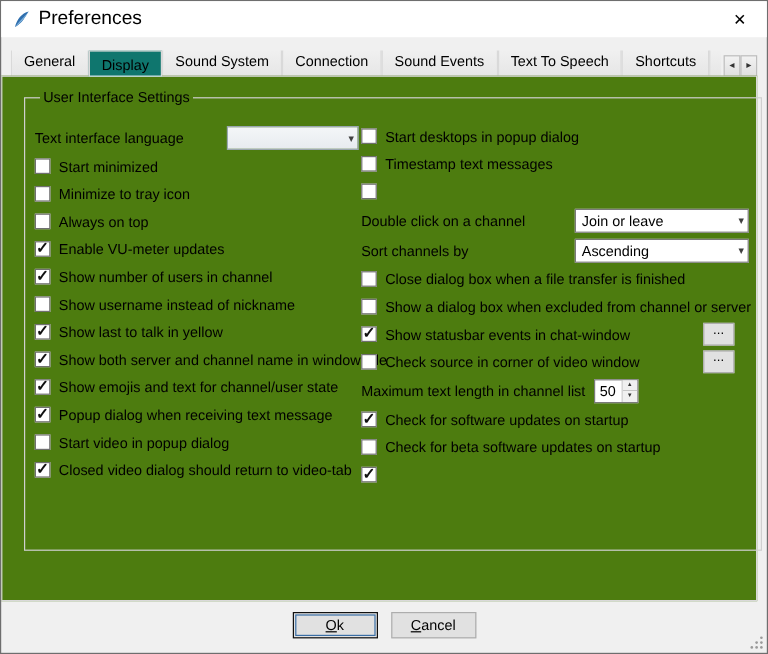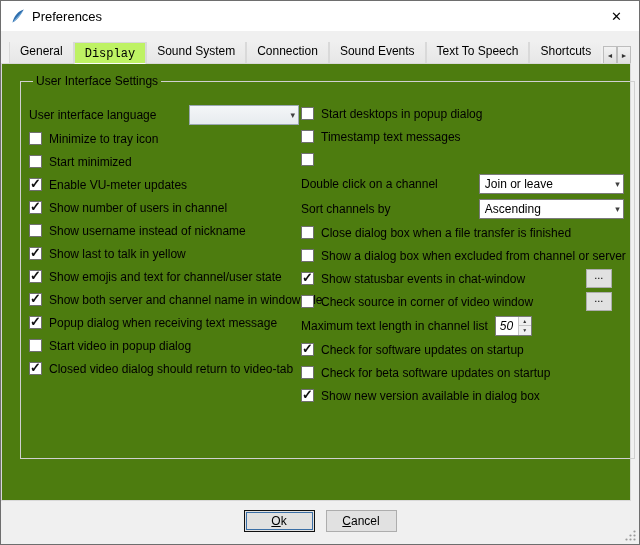--- a/index.html
+++ b/index.html
@@ -16,43 +16,43 @@
     border: 1px solid #6e6e6e;
     background: #f0f0f0;
   }
   
   .titlebar {
     position: absolute; top: 0; left: 0; right: 0; height: 30px;
     background: #ffffff;
     display: flex; align-items: center;
   }
   .app-icon { width: 16px; height: 16px; margin: 0 6px 0 9px; display: inline-flex; }
-  .title-text { font-size: 13px; color: #000; }
+  .title-text { font-size: 16px; color: #000; }
   .close-btn {
     margin-left: auto; width: 45px; height: 30px;
     display: flex; align-items: center; justify-content: center;
     font-size: 13px; color: #000; cursor: default;
   }
   
   .tabbar {
     position: absolute; top: 44px; left: 8px; right: 8px; height: 19px;
     display: flex; align-items: flex-end;
   }
   .tabs { display: flex; align-items: flex-end; overflow: hidden; flex: 1; height: 22px; }
   .tab {
     height: 28px; padding: 2px 10px 2px 10px;
     background: linear-gradient(#f2f2f2, #e6e6e6);
     border: 1px solid #d9d9d9; border-bottom: none;
     margin-right: 0px; white-space: nowrap;
     display: flex; align-items: center;
   }
   .tab.on {
-    height: 22px; background: #bef264;
+    height: 22px; background: #0f766e;
     border: 1px solid #d9d9d9; border-bottom: 1px solid #fcfcfc;
-    position: relative; z-index: 2; padding-top: 3px; font-family: Liberation Mono, monospace;
+    position: relative; z-index: 2; padding-top: 3px;
   }
   .tab-scrollers { display: flex; height: 18px; margin-left: 2px; }
   .tab-scroller {
     width: 14px; height: 18px; font-size: 7px; color: #333;
     background: linear-gradient(#f2f2f2, #e0e0e0);
     border: 1px solid #bdbdbd;
     display: flex; align-items: center; justify-content: center;
   }
   
   .pane {
@@ -92,21 +92,21 @@
   .combo.rcombo { width: 145px; margin-left: auto; margin-right: 2px; }
   
   .dots-btn {
     width: 26px; height: 19px; background: #e1e1e1; border: 1px solid #adadad;
     font-size: 11px; line-height: 10px; text-align: center;
     display: flex; align-items: flex-start; justify-content: center;
     margin-left: auto; margin-right: 14px;
   }
   
   .spin { display: flex; height: 20px; border: 1px solid #7a7a7a; background: #fff; margin-left: 7px; }
-  .spin-val { width: 22px; padding-left: 4px; display: flex; align-items: center; font-style: italic; }
+  .spin-val { width: 22px; padding-left: 4px; display: flex; align-items: center; }
   .spin-arrows { width: 13px; display: flex; flex-direction: column; border-left: 1px solid #c5c5c5; }
   .spin-arrows div {
     flex: 1; font-size: 5px; color: #333; background: #f0f0f0;
     display: flex; align-items: center; justify-content: center;
   }
   .spin-arrows div:first-child { border-bottom: 1px solid #c5c5c5; }
   
   .buttonbar {
     position: absolute; left: 0; right: 0; bottom: 12px; height: 22px;
     display: flex; justify-content: center; gap: 11px;
@@ -178,38 +178,42 @@
     </div>
   </div>
 
   <div class="pane">
     <fieldset class="groupbox">
       <legend>User Interface Settings</legend>
       <div class="columns">
 
         <div class="col-left">
           <div class="row row-tall">
-            <span class="lang-label">User interface language</span>
+            <span class="lang-label">Text interface language</span>
             <div class="combo lang">
               <span></span>
               <span class="combo-arrow">▾</span>
             </div>
           </div>
           <div>
 
               <div class="row">
                 <span class="cb"></span>
+                <span class="cb-label">Start minimized</span>
+              </div>
+
+              <div class="row">
+                <span class="cb"></span>
                 <span class="cb-label">Minimize to tray icon</span>
               </div>
 
               <div class="row">
                 <span class="cb"></span>
-                <span class="cb-label">Start minimized</span>
-              </div>
-
+                <span class="cb-label">Always on top</span>
+              </div>
 
               <div class="row">
                 <span class="cb on"></span>
                 <span class="cb-label">Enable VU-meter updates</span>
               </div>
 
               <div class="row">
                 <span class="cb on"></span>
                 <span class="cb-label">Show number of users in channel</span>
               </div>
@@ -219,26 +223,26 @@
                 <span class="cb-label">Show username instead of nickname</span>
               </div>
 
               <div class="row">
                 <span class="cb on"></span>
                 <span class="cb-label">Show last to talk in yellow</span>
               </div>
 
               <div class="row">
                 <span class="cb on"></span>
+                <span class="cb-label">Show both server and channel name in window title</span>
+              </div>
+
+              <div class="row">
+                <span class="cb on"></span>
                 <span class="cb-label">Show emojis and text for channel/user state</span>
-              </div>
-
-              <div class="row">
-                <span class="cb on"></span>
-                <span class="cb-label">Show both server and channel name in window title</span>
               </div>
 
               <div class="row">
                 <span class="cb on"></span>
                 <span class="cb-label">Popup dialog when receiving text message</span>
               </div>
 
               <div class="row">
                 <span class="cb"></span>
                 <span class="cb-label">Start video in popup dialog</span>
@@ -328,21 +332,20 @@
                 <span class="cb-label">Check for software updates on startup</span>
               </div>
 
               <div class="row">
                 <span class="cb"></span>
                 <span class="cb-label">Check for beta software updates on startup</span>
               </div>
 
               <div class="row">
                 <span class="cb on"></span>
-                <span class="cb-label">Show new version available in dialog box</span>
               </div>
             </div>
         </div>
 
       </div>
     </fieldset>
   </div>
 
   <div class="buttonbar">
     <button class="btn default"><u>O</u>k</button>

